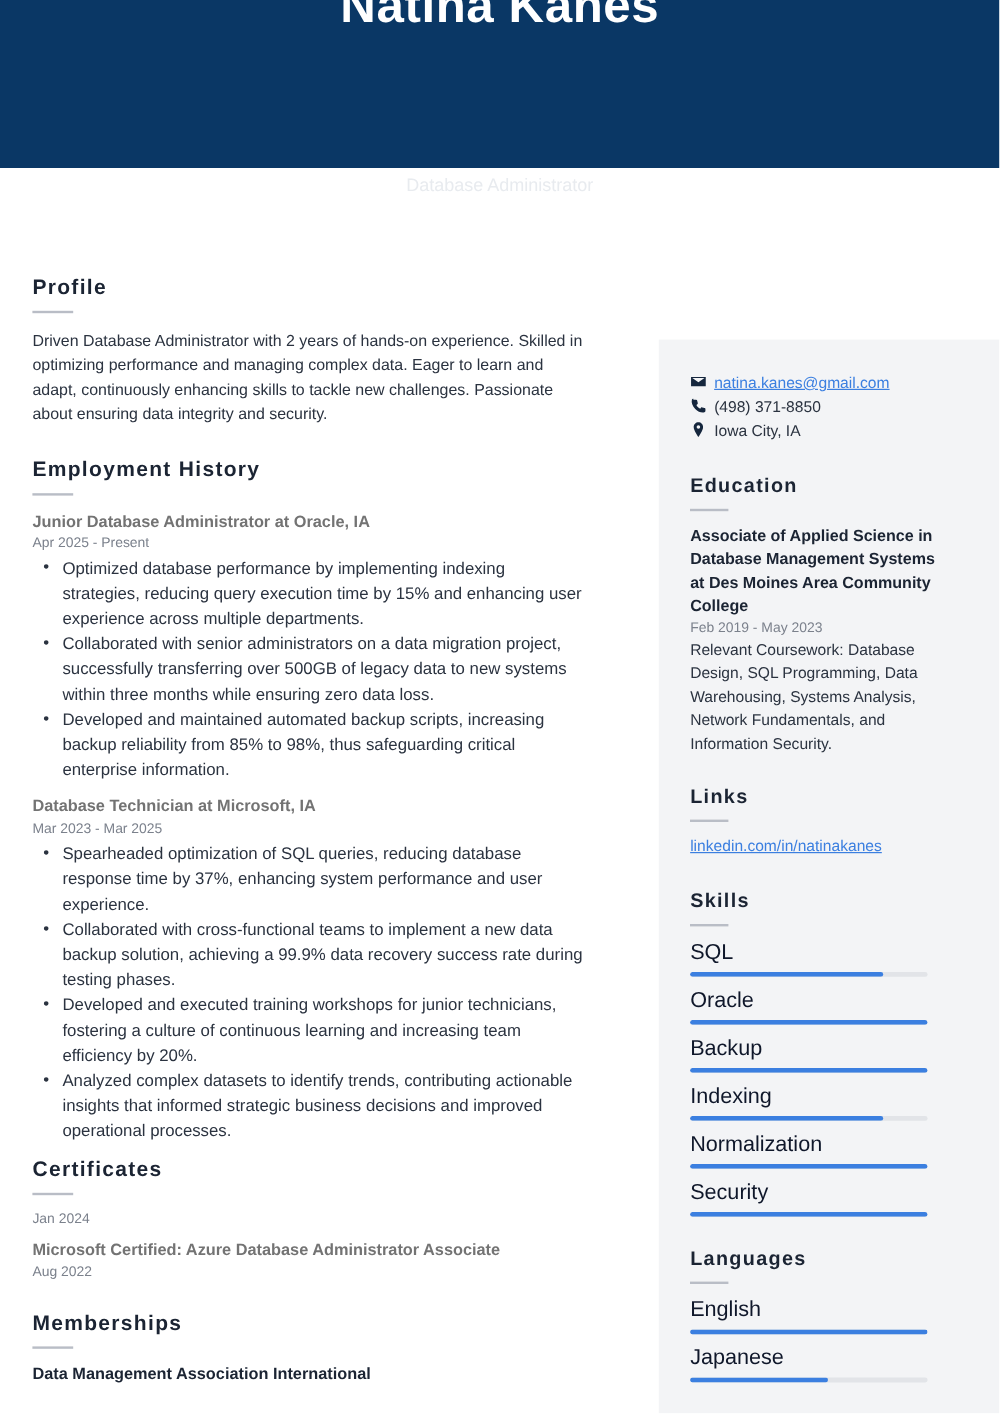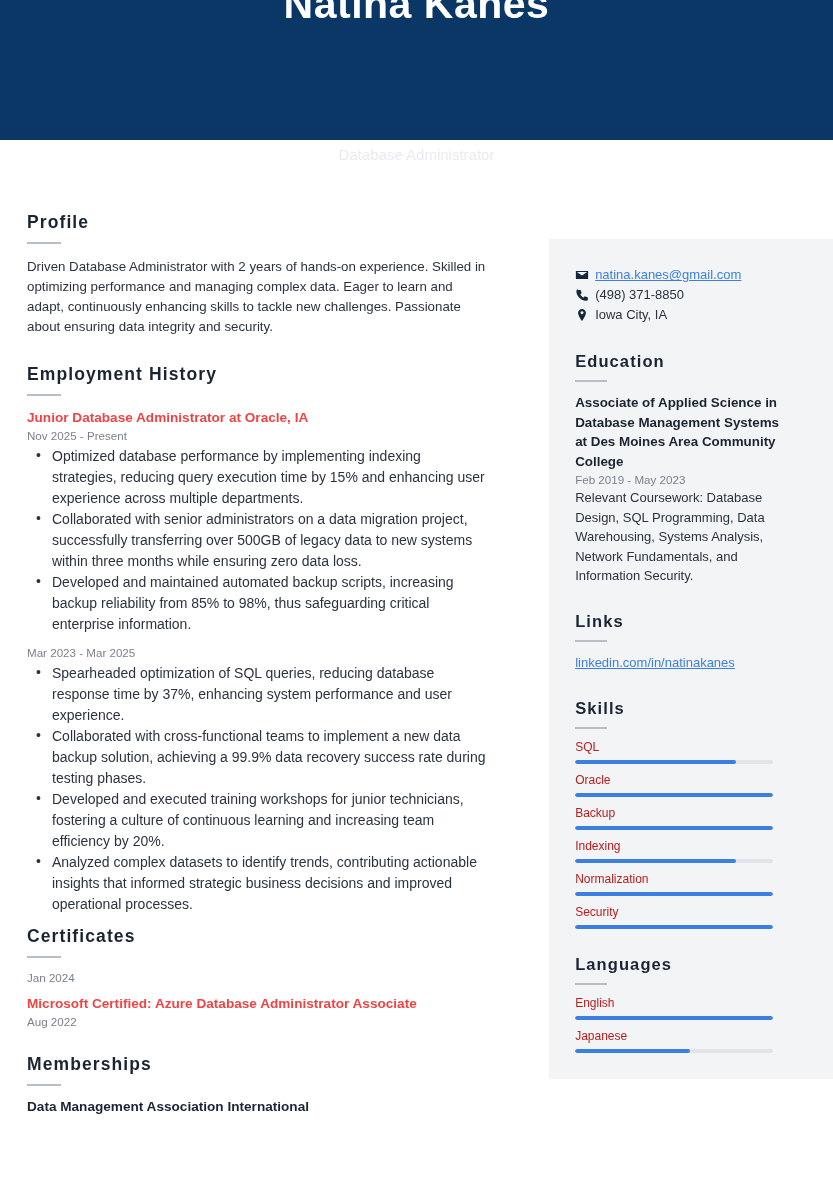--- a/index.html
+++ b/index.html
@@ -43,21 +43,21 @@
   }
   .job-title {
     color: #e8ebef;
     font-size: 15px;
     font-weight: normal;
   }
 
   
   .body-wrap {
     display: flex;
-    align-items: center;
+    align-items: flex-end;
     height: 1038px;
     gap: 24px;
   }
   .main-col {
     width: 540px;
     padding: 34px 36px 0 27px;
     background: #ffffff;
   }
   .side-col {
     width: 293px;
@@ -88,21 +88,21 @@
     line-height: 1.52;
     color: #2b3340;
   }
   .sec-block { margin-bottom: 26px; }
   .sec-block.tight { margin-bottom: 8px; }
 
   .job-entry { margin-bottom: 2px; }
   .entry-title {
     font-size: 13.6px;
     font-weight: bold;
-    color: #ef4444;
+    color: #737373;
     line-height: 1.35;
   }
   .entry-date {
     font-size: 11.6px;
     color: #7b818c;
     margin-top: 2px;
     margin-bottom: 4px;
   }
   ul.bullets {
     list-style: none;
@@ -174,22 +174,22 @@
   }
   .edu-desc {
     font-size: 13px;
     line-height: 1.50;
     color: #2b3340;
   }
 
   
   .bar-item { margin-bottom: 9px; }
   .bar-label {
-    font-size: 12px;
-    color: #b91c1c;
+    font-size: 18px;
+    color: #0f172a;
     margin-bottom: 6px;
   }
   .bar-track {
     width: 198px;
     height: 4px;
     background: #e2e4e8;
     border-radius: 2px;
     overflow: hidden;
   }
   .bar-fill {
@@ -221,29 +221,30 @@
         <div class="sec-rule"></div>
         <p class="profile-text">Driven Database Administrator with 2 years of hands-on experience. Skilled in optimizing performance and managing complex data. Eager to learn and adapt, continuously enhancing skills to tackle new challenges. Passionate about ensuring data integrity and security.</p>
       </div>
 
       <div class="sec-block tight">
         <h2 class="sec-title">Employment History</h2>
         <div class="sec-rule"></div>
 
         <div class="job-entry">
           <div class="entry-title">Junior Database Administrator at Oracle, IA</div>
-          <div class="entry-date">Nov 2025 - Present</div>
+          <div class="entry-date">Apr 2025 - Present</div>
           <ul class="bullets">
             <li>Optimized database performance by implementing indexing strategies, reducing query execution time by 15% and enhancing user experience across multiple departments.</li>
             <li>Collaborated with senior administrators on a data migration project, successfully transferring over 500GB of legacy data to new systems within three months while ensuring zero data loss.</li>
             <li>Developed and maintained automated backup scripts, increasing backup reliability from 85% to 98%, thus safeguarding critical enterprise information.</li>
           </ul>
         </div>
 
         <div class="job-entry">
+          <div class="entry-title">Database Technician at Microsoft, IA</div>
           <div class="entry-date">Mar 2023 - Mar 2025</div>
           <ul class="bullets">
             <li>Spearheaded optimization of SQL queries, reducing database response time by 37%, enhancing system performance and user experience.</li>
             <li>Collaborated with cross-functional teams to implement a new data backup solution, achieving a 99.9% data recovery success rate during testing phases.</li>
             <li>Developed and executed training workshops for junior technicians, fostering a culture of continuous learning and increasing team efficiency by 20%.</li>
             <li>Analyzed complex datasets to identify trends, contributing actionable insights that informed strategic business decisions and improved operational processes.</li>
           </ul>
         </div>
       </div>
 

